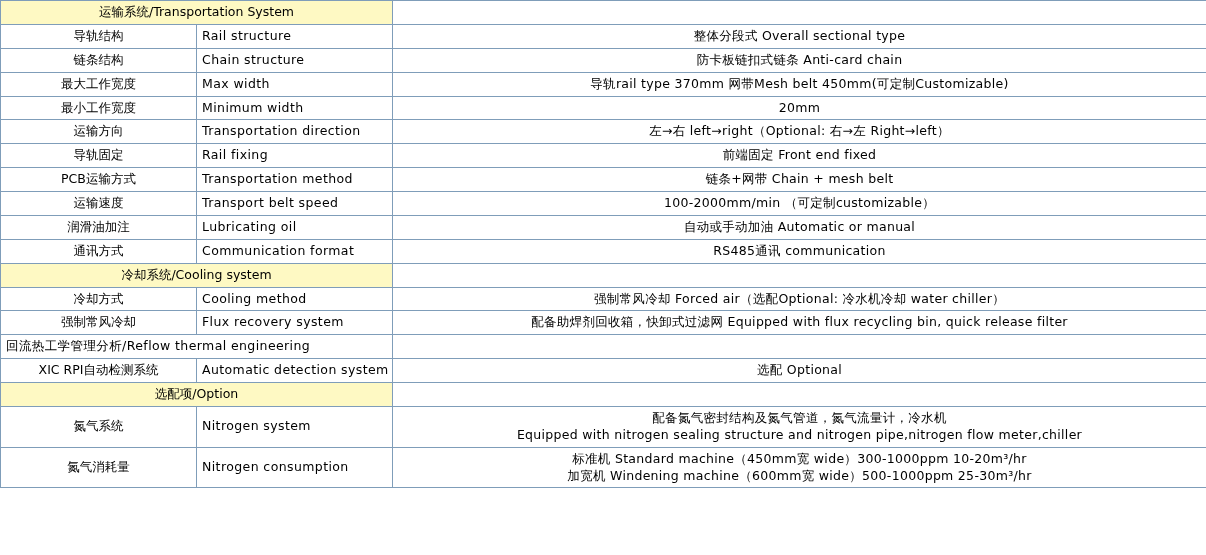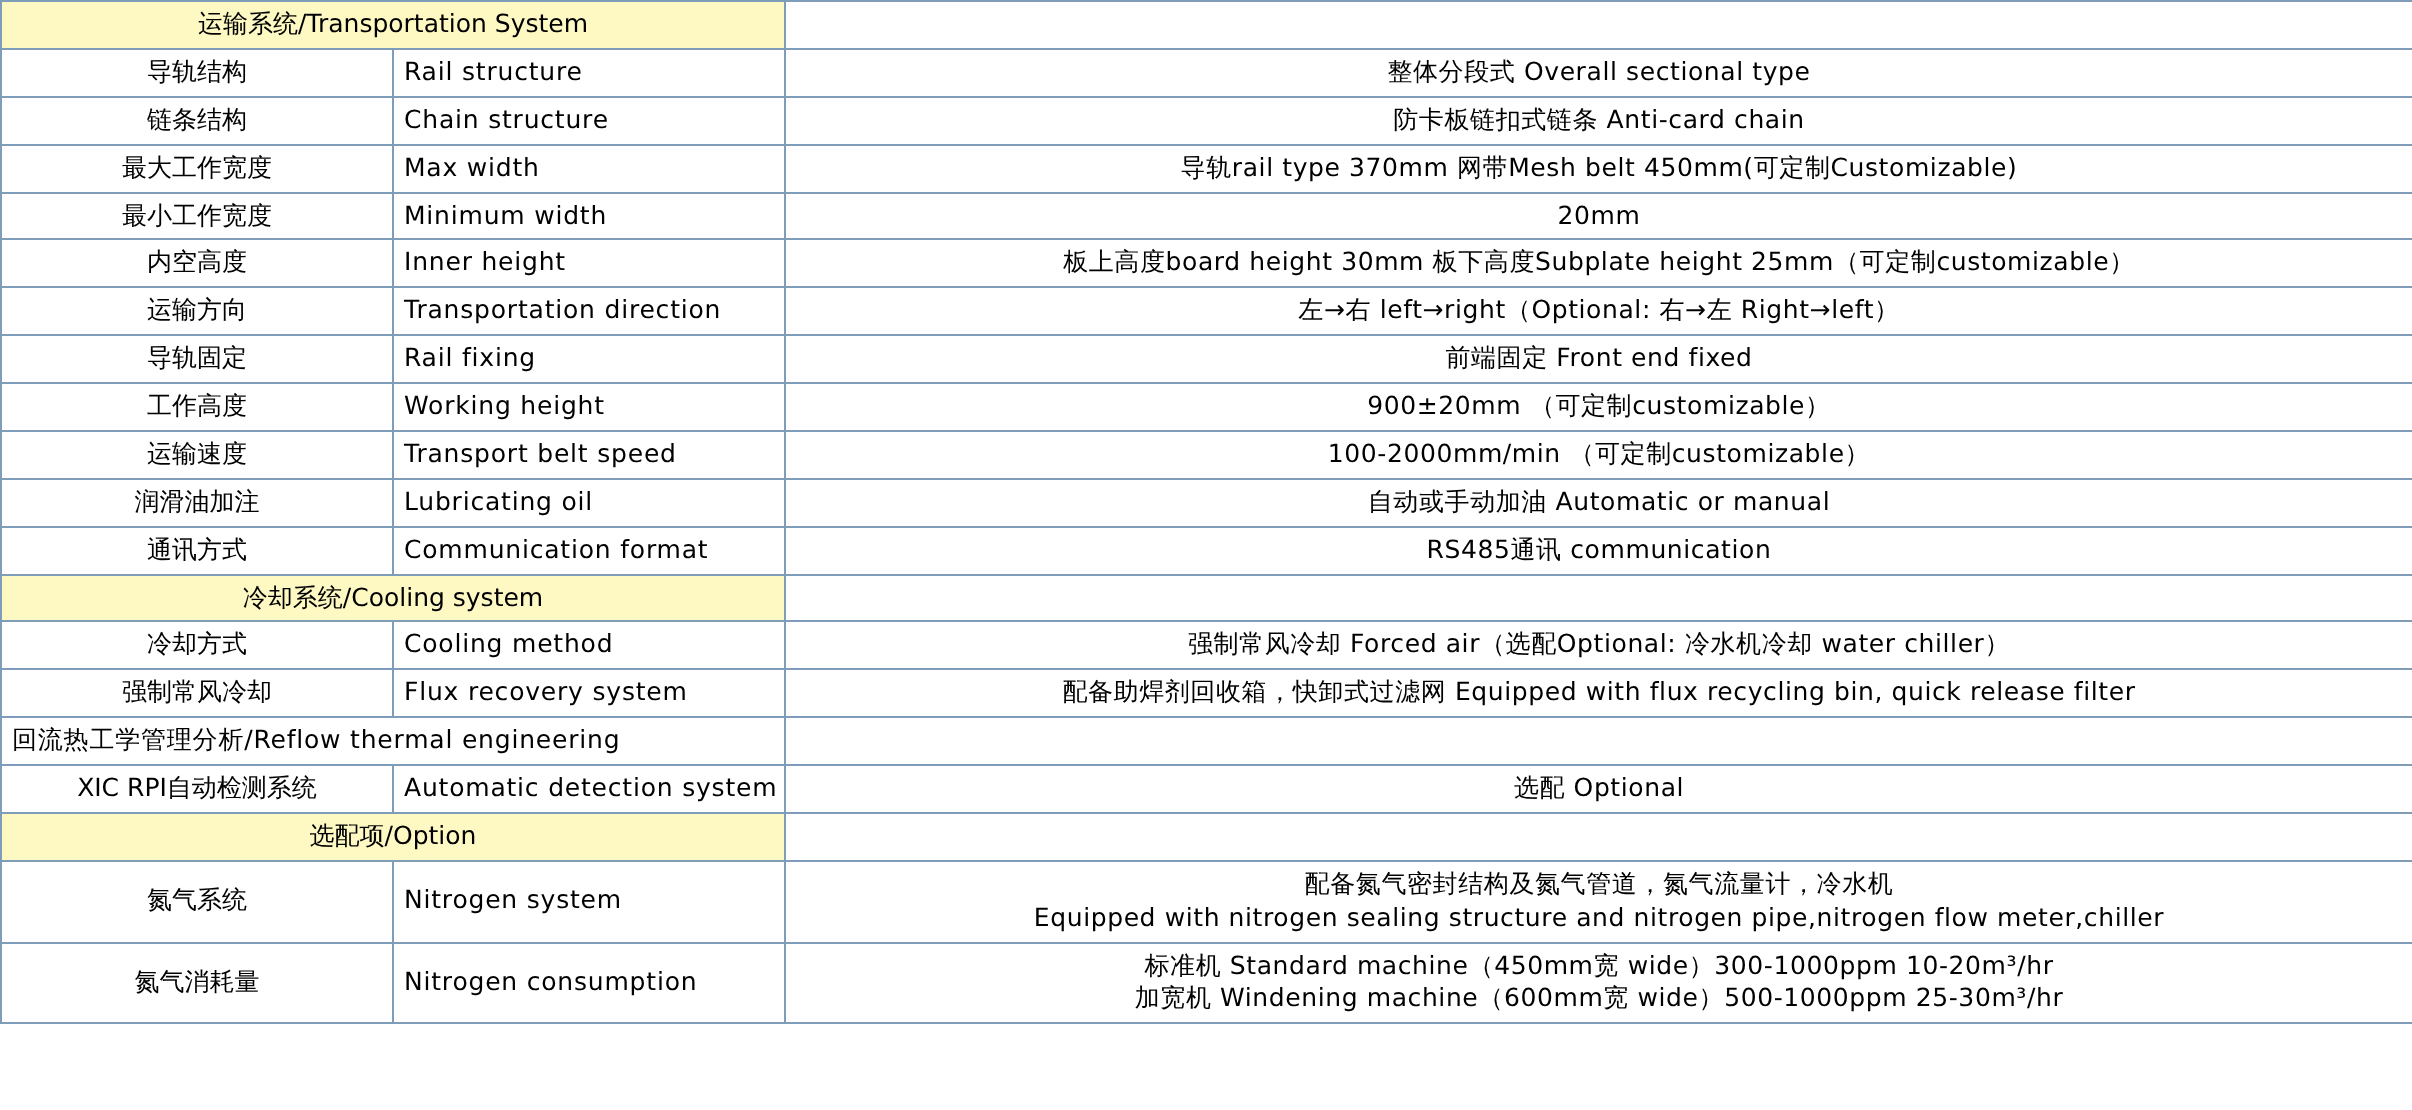--- a/index.html
+++ b/index.html
@@ -101,38 +101,33 @@
         <td class="cn">最大工作宽度</td>
         <td class="en">Max width</td>
         <td class="val">导轨rail type 370mm 网带Mesh belt 450mm(可定制Customizable)</td>
       </tr>
       <tr class="row">
         <td class="cn">最小工作宽度</td>
         <td class="en">Minimum width</td>
         <td class="val">20mm</td>
       </tr>
       <tr class="row">
-        <td class="cn">内空高度</td>
-        <td class="en">Inner height</td>
-        <td class="val">板上高度board height 30mm 板下高度Subplate height 25mm（可定制customizable）</td>
-      </tr>
-      <tr class="row">
         <td class="cn">运输方向</td>
         <td class="en">Transportation direction</td>
         <td class="val">左→右 left→right（Optional: 右→左 Right→left）</td>
       </tr>
       <tr class="row">
         <td class="cn">导轨固定</td>
         <td class="en">Rail fixing</td>
         <td class="val">前端固定 Front end fixed</td>
       </tr>
       <tr class="row">
-        <td class="cn">工作高度</td>
-        <td class="en">Working height</td>
-        <td class="val">900±20mm （可定制customizable）</td>
+        <td class="cn">PCB运输方式</td>
+        <td class="en">Transportation method</td>
+        <td class="val">链条+网带 Chain + mesh belt</td>
       </tr>
       <tr class="row">
         <td class="cn">运输速度</td>
         <td class="en">Transport belt speed</td>
         <td class="val">100-2000mm/min （可定制customizable）</td>
       </tr>
       <tr class="row">
         <td class="cn">润滑油加注</td>
         <td class="en">Lubricating oil</td>
         <td class="val">自动或手动加油 Automatic or manual</td>

